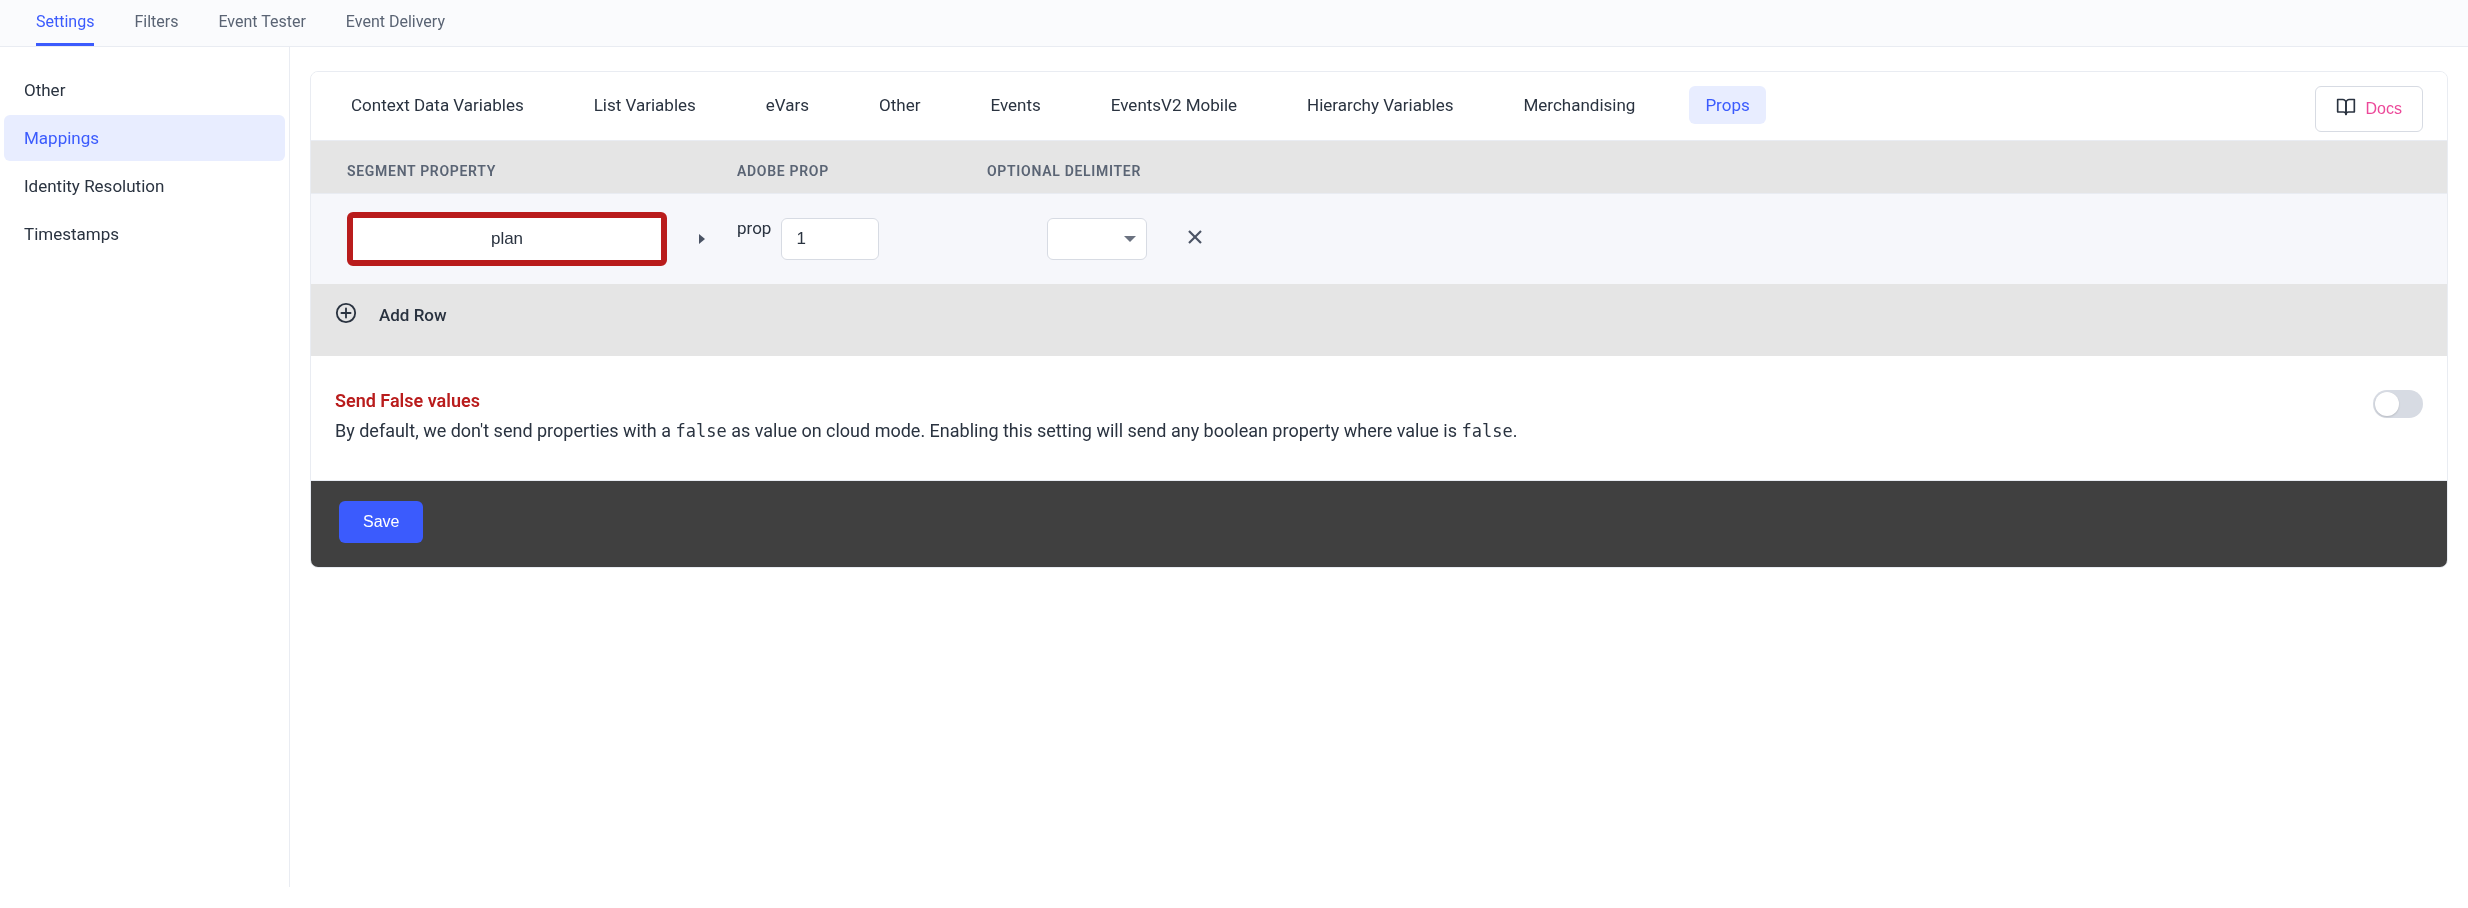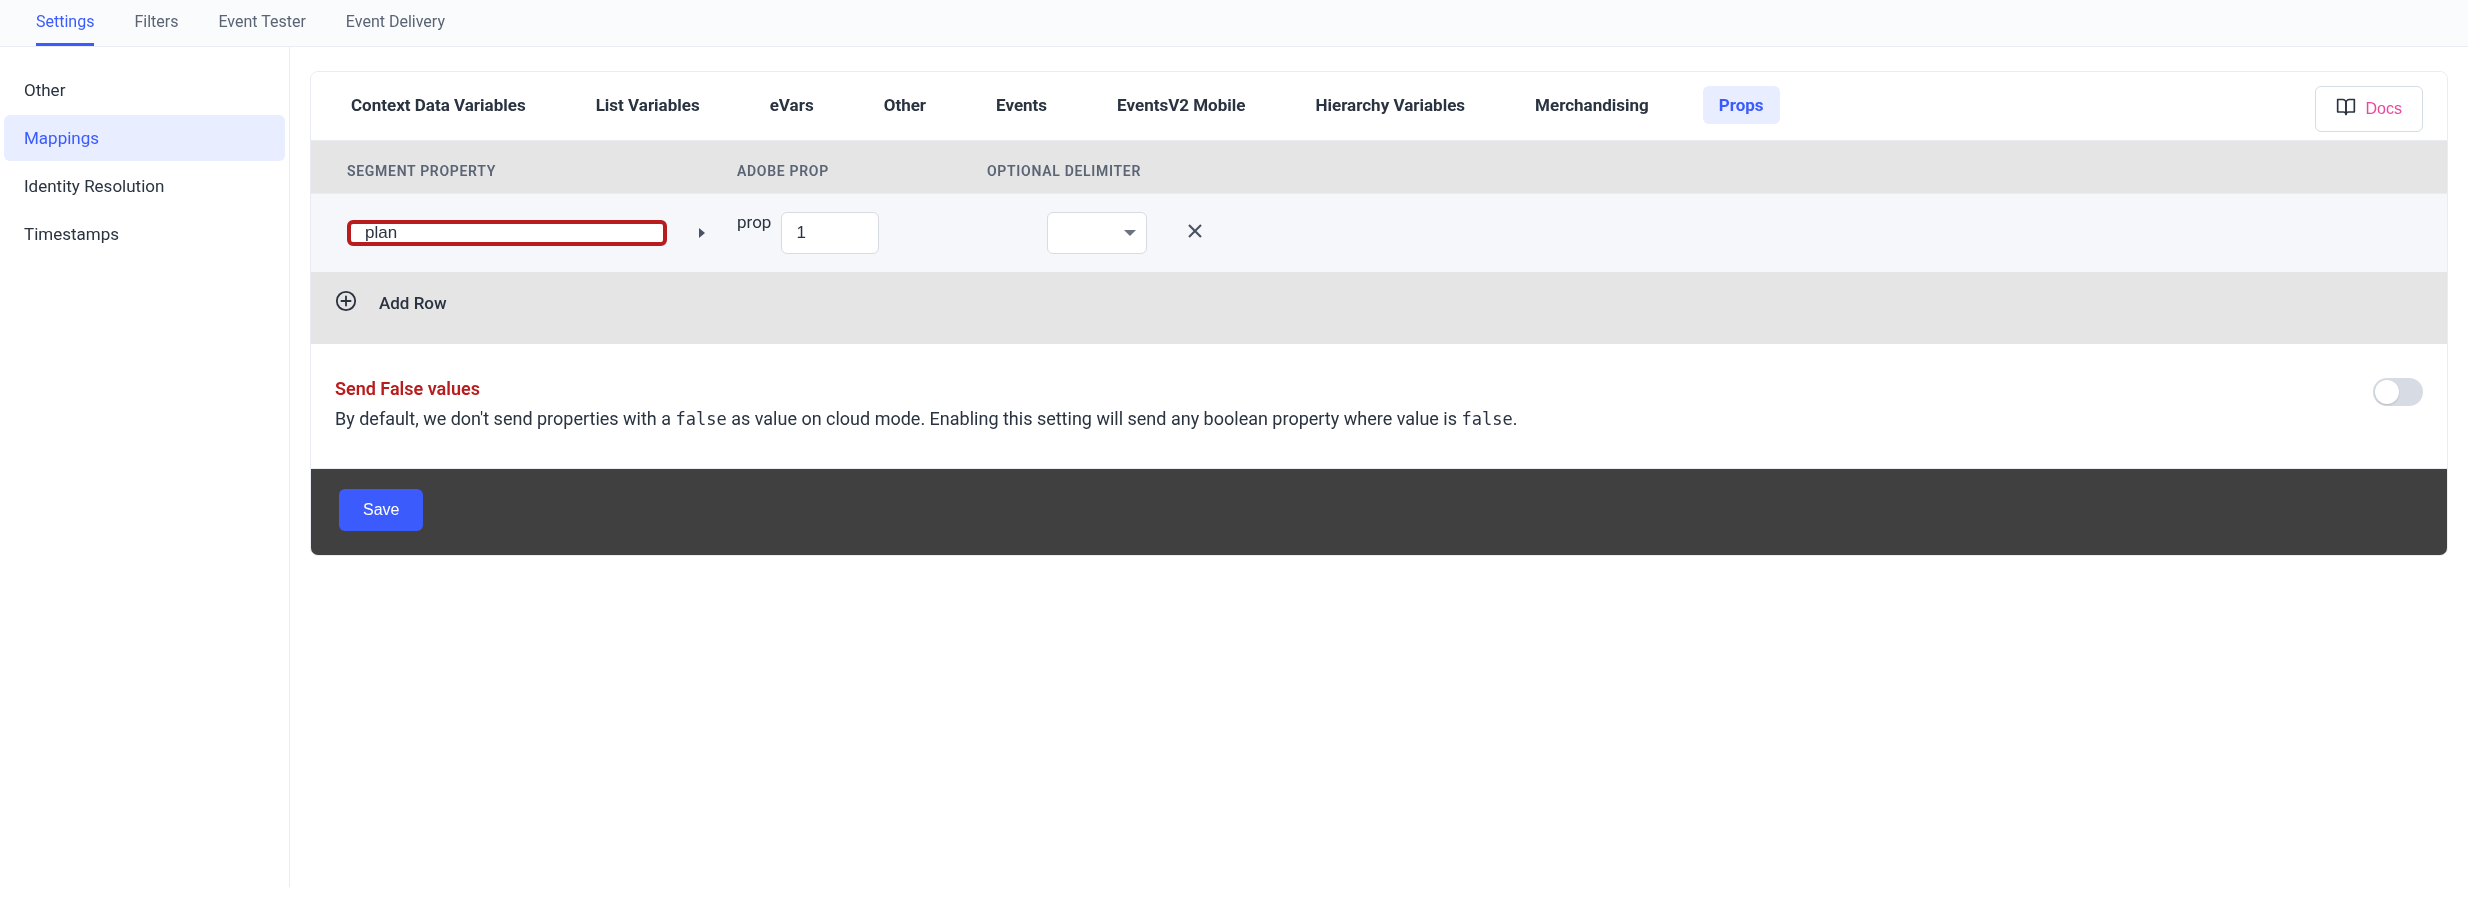--- a/index.html
+++ b/index.html
@@ -87,21 +87,21 @@
       flex-wrap: wrap;
       gap: 12px 38px;
       align-items: center;
     }
     .sub-tab {
       padding: 9px 16px;
       color: #2a3340;
       font-size: 17px;
       cursor: pointer;
       border-radius: 6px;
-      font-weight: 700;
+      font-weight: 400;
     }
     .sub-tab.active {
       background: #e8edff;
       color: #3b5bfd;
     }
 
     .docs-btn {
       display: flex;
       align-items: center;
       gap: 10px;
@@ -141,27 +141,28 @@
 
     
     .tbl-data-row {
       display: flex;
       align-items: center;
       padding: 18px 36px;
       background: #f6f7fb;
     }
     .input-text {
       width: 320px;
-      height: 26px;
+      height: 54px;
       padding: 0 14px;
-      border: 4px solid #b91c1c;
-      border-radius: 6px;
-      font-size: 17px;
-      color: #2a3340;
-      background: #fff;
+      border: 6px solid #b91c1c;
+      border-radius: 6px;
+      font-size: 17px;
+      color: #2a3340;
+      background: #fff;
+      text-align: center;
     }
     .caret-right {
       margin: 0 30px 0 30px;
       color: #6b7280;
       display: flex;
       align-items: center;
     }
     .caret-right svg {
       width: 10px;
       height: 10px;

